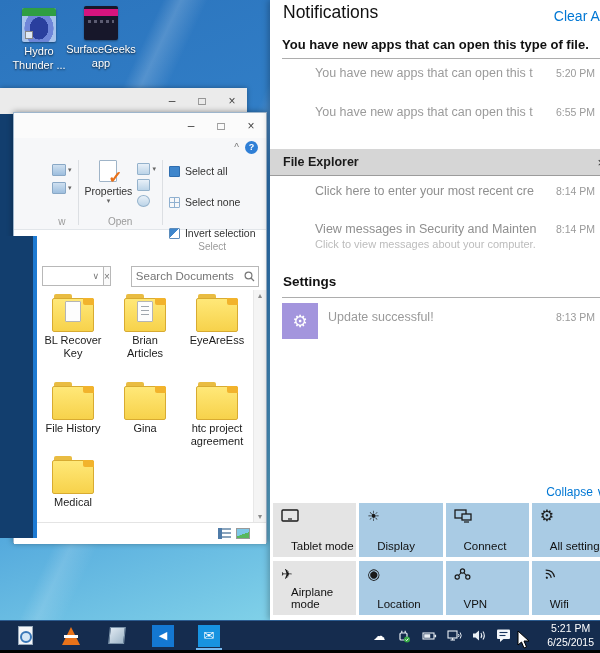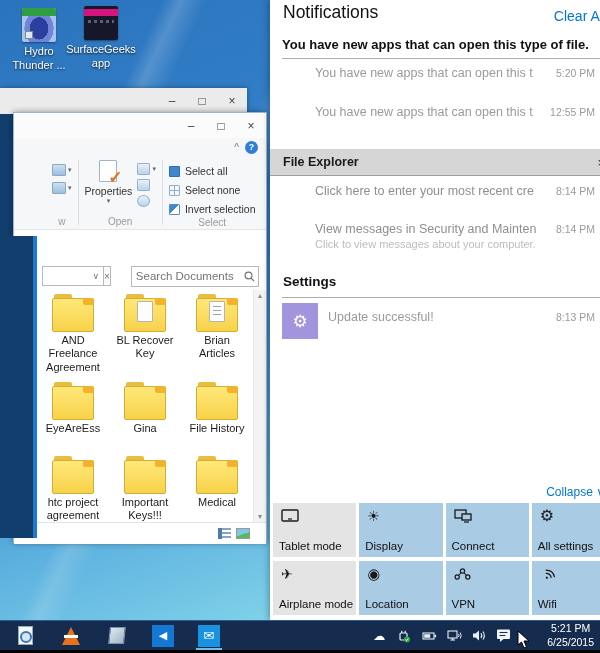--- a/index.html
+++ b/index.html
@@ -50,21 +50,21 @@
   .mini .mi { width:14px; height:12px; background:linear-gradient(#cfe0f0,#9dbede); border:1px solid #89a8c6; border-radius:1px; }
   .mini .drop { color:#666; font-size:7px; }
   .open-flex { display:flex; gap:5px; }
   .props { display:flex; flex-direction:column; align-items:center; }
   .prop-page { width:18px; height:22px; background:#fff; border:1px solid #9fb4c8; border-radius:1px; position:relative; }
   .prop-page .chk { position:absolute; right:-6px; bottom:-5px; color:#e8711a; font-size:17px; font-weight:bold; line-height:1; }
   .prop-lbl { font-size:10.5px; color:#333; margin-top:3px; }
   .props .drop { color:#666; font-size:7px; }
   .ocol { display:flex; flex-direction:column; gap:4px; padding-top:3px; }
   .oicon { width:13px; height:12px; background:linear-gradient(#e8f0f8,#bcd4e8); border:1px solid #94b2cc; border-radius:1px; }
-  .sel-rows { display:flex; flex-direction:column; gap:7px; padding-top:5px; }
+  .sel-rows { display:flex; flex-direction:column; gap:19px; padding-top:5px; }
   .selrow { display:flex; align-items:center; gap:5px; font-size:10.5px; color:#333; }
   .sq4 { width:11px; height:11px; border-radius:1px; }
   .sq4.all { background:linear-gradient(90deg,#3f86cc 0 5px,#fff 5px 6px,#3f86cc 6px),linear-gradient(#3f86cc 0 5px,#fff 5px 6px,#3f86cc 6px); background-blend-mode:multiply; background-color:#3f86cc;
     box-shadow:inset 0 0 0 1px #2f6eb0; background-image:linear-gradient(#fff 5px, transparent 5px, transparent 6px), linear-gradient(90deg,#fff 5px, transparent 5px, transparent 6px); background-size:11px 1px,1px 11px; background-position:0 5px,5px 0; background-repeat:no-repeat; background-color:#3f86cc; }
   .sq4.none { border:1px solid #8fb0d0; position:relative; }
   .sq4.none::before,.sq4.none::after { content:""; position:absolute; background:#8fb0d0; }
   .sq4.none::before { left:4px; top:0; width:1px; height:9px; }
   .sq4.none::after { top:4px; left:0; height:1px; width:9px; }
   .sq4.inv { background:linear-gradient(135deg,#3f86cc 0 49%,#fff 50%); border:1px solid #5c8cbc; }
 
@@ -114,21 +114,21 @@
   .gband .gclose { margin-left:auto; margin-right:14px; color:#333; font-size:13px; cursor:pointer; }
   .shdr { position:absolute; left:13px; font-size:13.5px; font-weight:bold; color:#111; }
   .settile { position:absolute; left:12px; width:36px; height:36px; background:#a395dd; color:#fff;
     display:flex; align-items:center; justify-content:center; font-size:17px; }
   .p-collapse { position:absolute; right:14px; top:485px; font-size:12px; color:#0077d4; cursor:pointer;text-align:right; }
   #qa-grid { position:absolute; left:3px; right:4px; top:503px; display:grid; grid-template-columns:repeat(4,1fr);
     grid-template-rows:54px 54px; gap:4px 3px; }
   .tile { position:relative; background:#a9cbe4; cursor:pointer; }
   .tile.off { background:#e4e4e4; }
   .tile .ticon { position:absolute; left:8px; top:4px; height:18px; color:#1a1a1a; font-size:14px; line-height:18px; }
-  .tile .tlabel { position:absolute; left:6px; bottom:5px; font-size:11.5px; color:#111; }
+  .tile .tlabel { position:absolute; left:18px; bottom:5px; font-size:11.5px; color:#111; }
   .tsvg { display:block; margin-top:2px; }
 
   
   #taskbar { position:absolute; left:0; right:0; bottom:0; height:33px; background:#152c4e;
     border-top:1px solid #2b5b8f; border-bottom:3px solid #000; z-index:7; display:flex; align-items:center; }
   .tb-icons { display:flex; align-items:center; margin-left:2px; }
   .tbi { width:46px; height:29px; display:flex; align-items:center; justify-content:center; position:relative; }
   .tbi.active::after { content:""; position:absolute; left:10px; right:10px; bottom:0; height:2px; background:#76b9ef; }
   .i-docsearch { width:15px; height:19px; background:#f4f6f8; border:1px solid #9ab; position:relative; }
   .i-docsearch::after { content:""; position:absolute; left:1px; top:4px; width:8px; height:8px; border:2px solid #3a78b8; border-radius:50%; background:rgba(200,225,245,.7); }
@@ -244,27 +244,20 @@
       </span>
     </div>
   </div>
 
   <div id="x-content">
     <div id="x-grid">
       <div class="fitem">
         <div class="ficon">
             <div class="ftab"></div>
             <div class="fbody"></div>
-          </div>
-        <div class="flabel">AND Freelance Agreement</div>
-      </div>
-      <div class="fitem">
-        <div class="ficon">
-            <div class="ftab"></div>
-            <div class="fbody"></div>
             <div class="fpaper"></div>
           </div>
         <div class="flabel">BL Recover Key</div>
       </div>
       <div class="fitem">
         <div class="ficon">
             <div class="ftab"></div>
             <div class="fbody"></div>
             <div class="fpaper lines"></div>
           </div>
@@ -275,42 +268,35 @@
             <div class="ftab"></div>
             <div class="fbody"></div>
           </div>
         <div class="flabel">EyeAreEss</div>
       </div>
       <div class="fitem">
         <div class="ficon">
             <div class="ftab"></div>
             <div class="fbody"></div>
           </div>
+        <div class="flabel">File History</div>
+      </div>
+      <div class="fitem">
+        <div class="ficon">
+            <div class="ftab"></div>
+            <div class="fbody"></div>
+          </div>
         <div class="flabel">Gina</div>
       </div>
       <div class="fitem">
         <div class="ficon">
             <div class="ftab"></div>
             <div class="fbody"></div>
           </div>
-        <div class="flabel">File History</div>
-      </div>
-      <div class="fitem">
-        <div class="ficon">
-            <div class="ftab"></div>
-            <div class="fbody"></div>
-          </div>
         <div class="flabel">htc project agreement</div>
-      </div>
-      <div class="fitem">
-        <div class="ficon">
-            <div class="ftab"></div>
-            <div class="fbody"></div>
-          </div>
-        <div class="flabel">Important Keys!!!</div>
       </div>
       <div class="fitem">
         <div class="ficon">
             <div class="ftab"></div>
             <div class="fbody"></div>
           </div>
         <div class="flabel">Medical</div>
       </div>
     </div>
     <div id="x-scroll">
@@ -332,21 +318,21 @@
   <div class="p-clear">Clear All</div>
   <div class="p-banner">You have new apps that can open this type of file.</div>
   <div class="hr" style="top:58px;"></div>
 
   <div class="nrow" style="top:66px;">
     <div class="ntext">You have new apps that can open this t</div>
     <div class="ntime">5:20 PM</div>
   </div>
   <div class="nrow" style="top:105px;">
     <div class="ntext">You have new apps that can open this t</div>
-    <div class="ntime">12:55 PM</div>
+    <div class="ntime">6:55 PM</div>
   </div>
 
   <div class="gband" style="top:149px;">
     <span class="gtitle">File Explorer</span>
     <span class="gclose">×</span>
   </div>
 
   <div class="nrow" style="top:184px;">
     <div class="ntext" style="color:#8f8f8f;">Click here to enter your most recent cre</div>
     <div class="ntime">8:14 PM</div>

